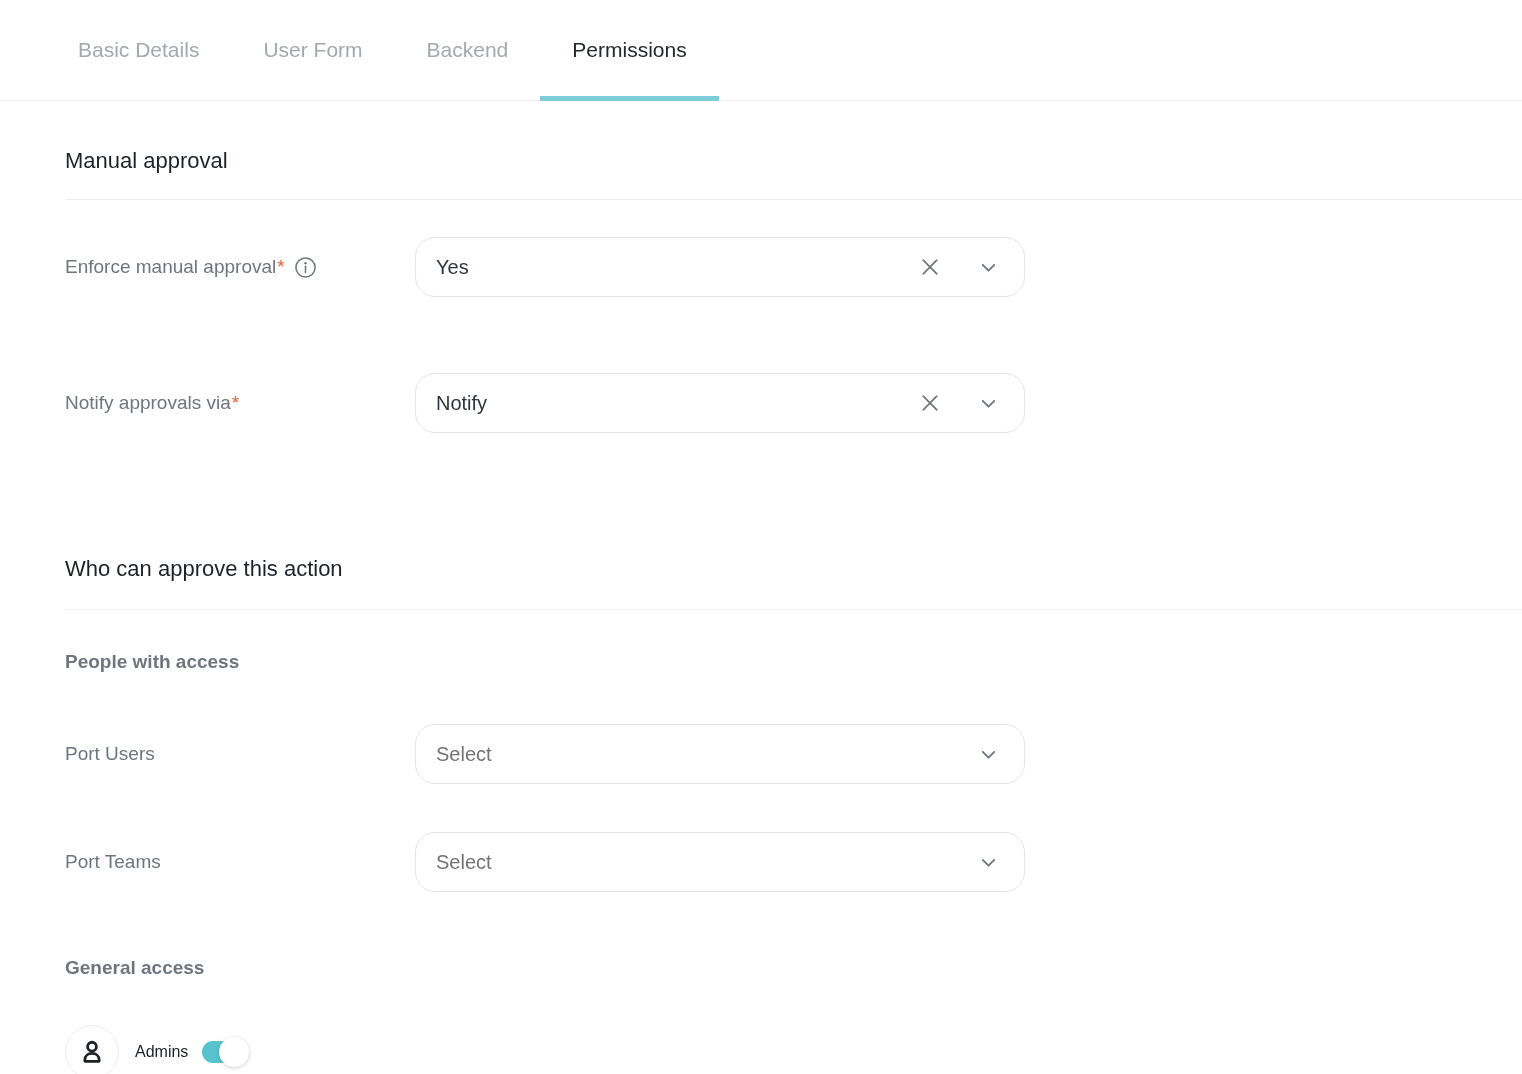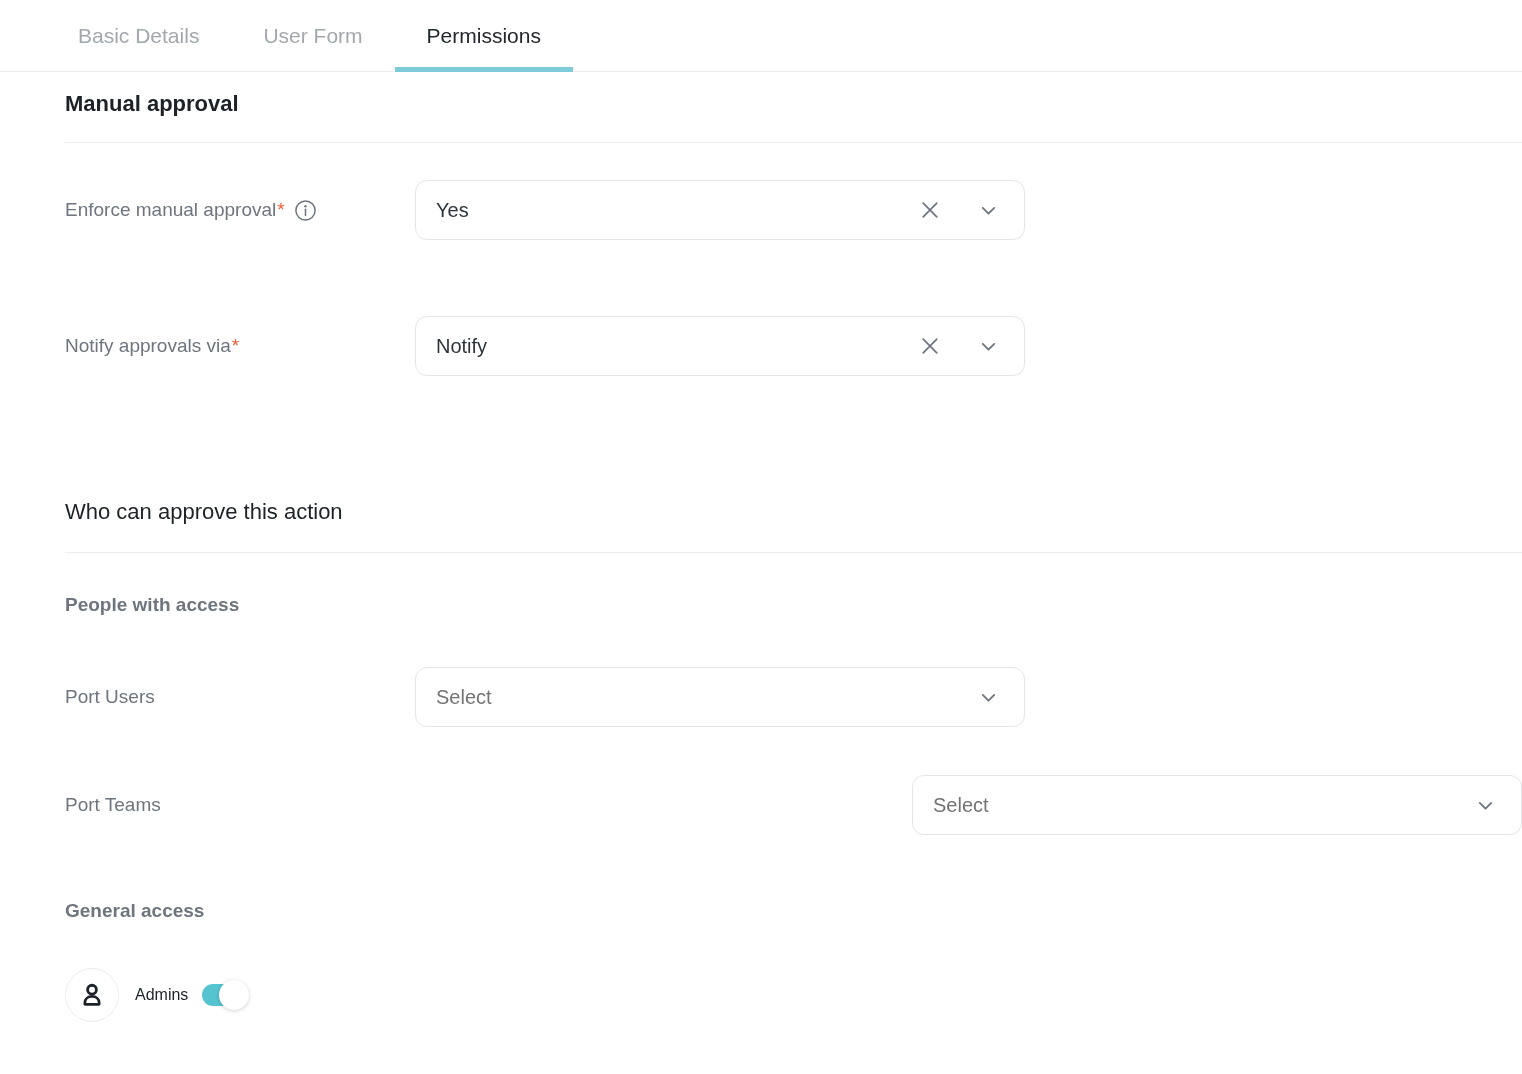--- a/index.html
+++ b/index.html
@@ -16,65 +16,65 @@
   }
   *{box-sizing:border-box;}
   html,body{margin:0;padding:0;}
   body{
     width:1522px;height:1074px;background:#ffffff;
     font-family:"Liberation Sans","DejaVu Sans",sans-serif;
     overflow:hidden;
   }
   
   .tabbar{
-    display:flex;align-items:stretch;height:72px;
+    display:flex;align-items:stretch;height:101px;
     border-bottom:1px solid var(--divider);
     padding-left:46px;
   }
   .tab{
     display:flex;align-items:center;padding:0 32px;
     font-size:21px;font-weight:500;color:var(--tab-inactive);
     position:relative;cursor:pointer;white-space:nowrap;
   }
   .tab.active{color:var(--tab-active);}
   .tab.active::after{
     content:"";position:absolute;left:0;right:0;bottom:-1px;height:5px;
     background:var(--teal-underline);
   }
   
   .content{padding-left:65px;}
   .section-title{
     font-size:22px;font-weight:500;color:var(--heading);
     line-height:26px;margin:0;
   }
-  .st-1{margin-top:19px;font-weight:bold;}
+  .st-1{margin-top:47px;}
   .st-2{margin-top:123px;}
   .divider{height:1px;background:var(--divider);}
   .d-1{margin-top:25px;}
   .d-2{margin-top:27px;}
   .subsection-title{
     font-size:19px;font-weight:700;color:var(--label-grey);
     line-height:22px;margin:0;
   }
   .ss-1{margin-top:41px;}
   .ss-2{margin-top:65px;}
   
   .field-row{display:flex;align-items:center;}
   .fr-1{margin-top:37px;}
   .fr-2{margin-top:76px;}
   .fr-3{margin-top:51px;}
-  .fr-4{margin-top:48px;justify-content:space-between;}
+  .fr-4{margin-top:48px;}
   .field-label{
     width:350px;font-size:19px;color:var(--label-grey);
     display:flex;align-items:center;flex-shrink:0;
   }
   .req{color:var(--required);margin-left:1px;}
   .info-icon{margin-left:9px;display:inline-flex;cursor:pointer;}
   .select{
-    width:610px;height:60px;border:1px solid var(--border);border-radius:12px;
+    width:610px;height:60px;border:1px solid var(--border);border-radius:20px;
     display:flex;align-items:center;justify-content:space-between;
     padding:0 24px 0 20px;background:#fff;cursor:pointer;
   }
   .select-value{font-size:20px;color:var(--value);}
   .select-placeholder{font-size:20px;color:#737373;}
   .select-icons{display:flex;align-items:center;gap:33px;}
   .icon-btn{display:inline-flex;cursor:pointer;}
   
   .admins-row{display:flex;align-items:center;margin-top:46px;}
   .avatar{
@@ -90,20 +90,21 @@
     position:absolute;right:-3px;top:-4px;width:30px;height:30px;border-radius:50%;
     background:#fff;box-shadow:0 1px 4px rgba(0,0,0,0.18);
   }
 </style>
 </head>
 <body>
 
 <div class="tabbar">
   <div class="tab">Basic Details</div>
   <div class="tab">User Form</div>
+  <div class="tab">Backend</div>
   <div class="tab active">Permissions</div>
 </div>
 
 <div class="content">
 
   <h2 class="section-title st-1">Manual approval</h2>
   <div class="divider d-1"></div>
 
   <div class="field-row fr-1">
     <div class="field-label">

